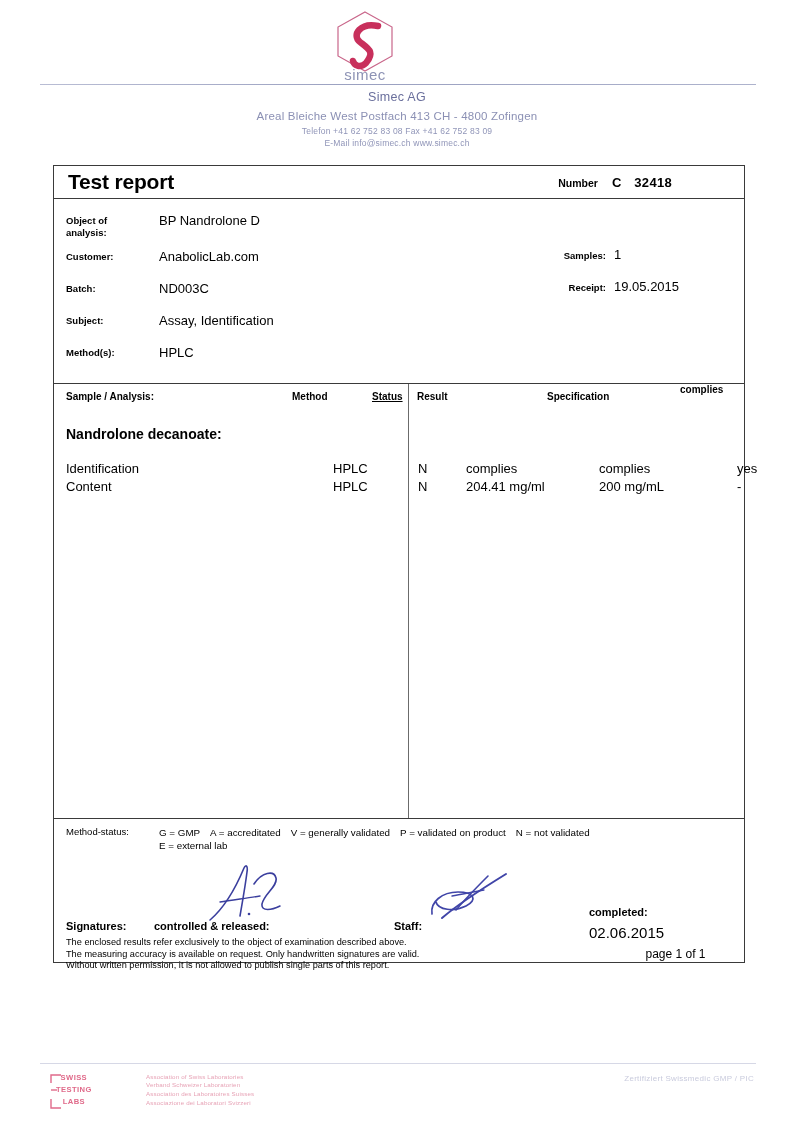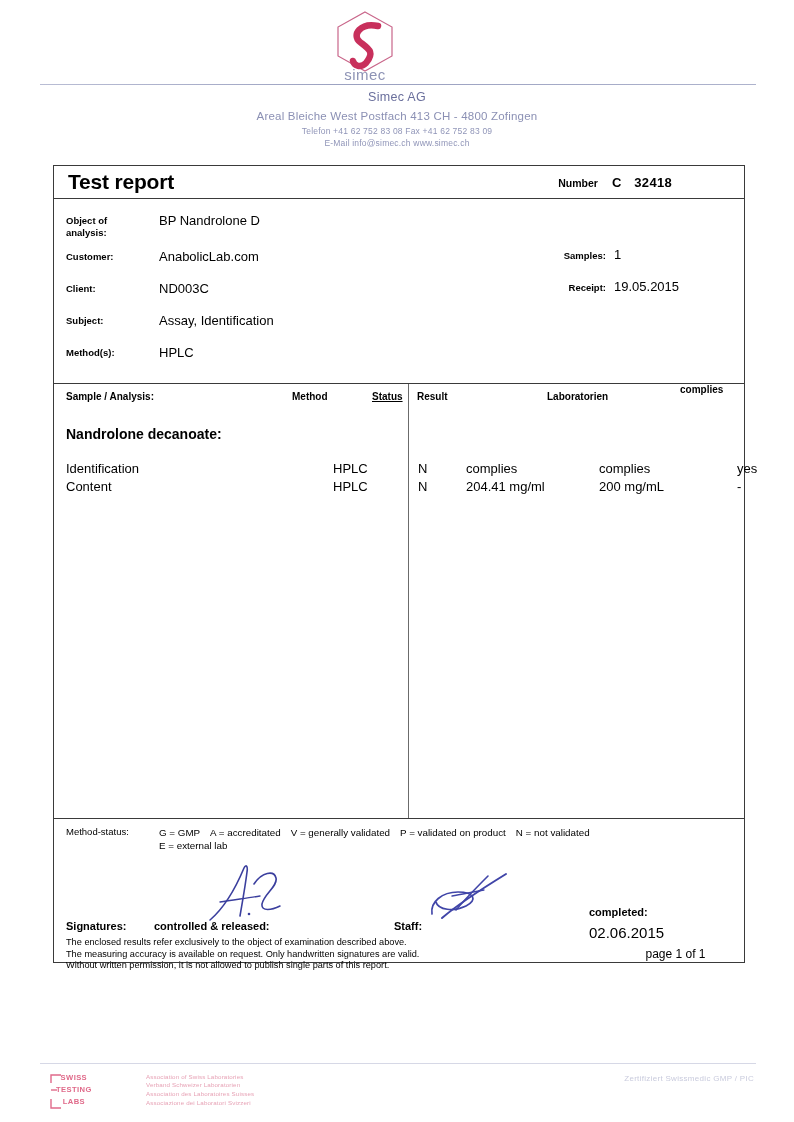--- a/index.html
+++ b/index.html
@@ -378,21 +378,21 @@
     <div class="meta-row">
       <div class="meta-label">Customer:</div>
       <div class="meta-value">AnabolicLab.com</div>
       <div class="meta-right">
         <div class="mr-label">Samples:</div>
         <div class="mr-value">1</div>
       </div>
     </div>
 
     <div class="meta-row">
-      <div class="meta-label">Client:</div>
+      <div class="meta-label">Batch:</div>
       <div class="meta-value">ND003C</div>
       <div class="meta-right">
         <div class="mr-label">Receipt:</div>
         <div class="mr-value">19.05.2015</div>
       </div>
     </div>
 
     <div class="meta-row">
       <div class="meta-label">Subject:</div>
       <div class="meta-value">Assay, Identification</div>
@@ -405,21 +405,21 @@
   </div>
 
   <div class="results">
     <div class="col-divider"></div>
 
     <div class="res-head">
       <div class="rh rh-sample">Sample / Analysis:</div>
       <div class="rh rh-method">Method</div>
       <div class="rh rh-status">Status</div>
       <div class="rh rh-result">Result</div>
-      <div class="rh rh-spec">Laboratorien</div>
+      <div class="rh rh-spec">Specification</div>
       <div class="rh rh-complies">complies</div>
     </div>
 
     <div class="analyte">Nandrolone decanoate:</div>
 
     <div class="res-rows">
       <div class="res-row">
         <div class="rc rc-name">Identification</div>
         <div class="rc rc-method">HPLC</div>
         <div class="rc rc-status">N</div>

